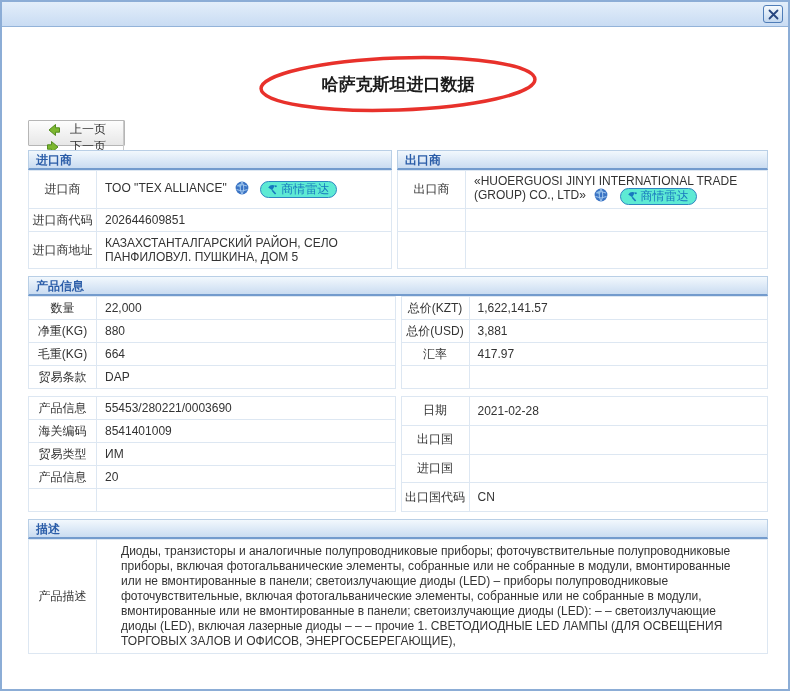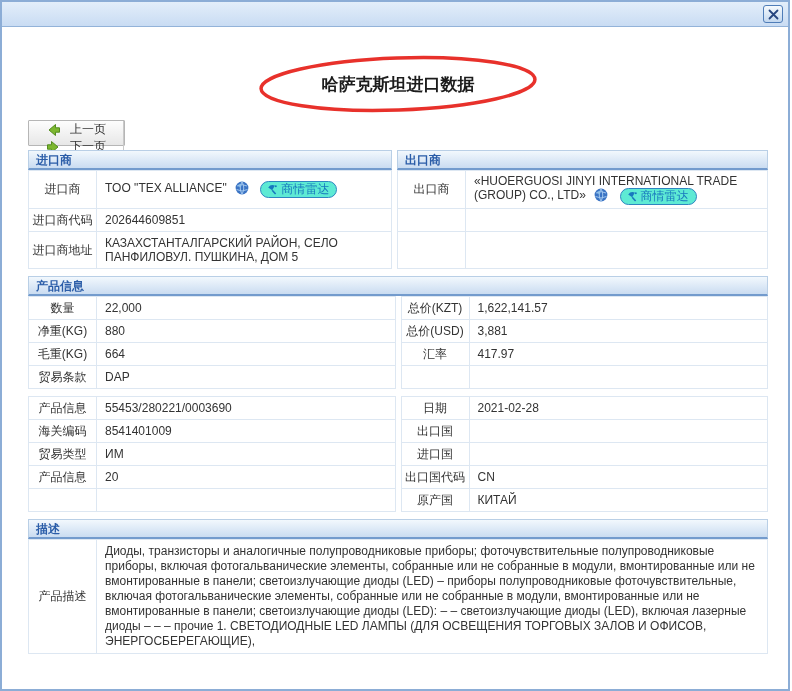--- a/index.html
+++ b/index.html
@@ -35,21 +35,21 @@
     background:linear-gradient(#f2f8fd,#cadcf1);
     border:1px solid #b9cfe6; border-bottom:2px solid #739bcd; }
   .split { display:flex; gap:5px; }
   .half-l { width:366px; } .half-r { width:373px; }
   .tbl { width:100%; border-collapse:collapse; table-layout:fixed;
     border:1px solid #b7cce2; background:#fff; }
   .tbl td { border:1px solid #dde7f2; padding:2px 8px; overflow:hidden; }
   td.lbl { width:68px; text-align:center; padding:2px 3px; }
   td.val { text-align:left; }
   tr.h23 td { height:23px; } tr.h38 td { height:38px; } tr.h37 td { height:37px; }
-  .desc-tbl td.val { padding:4px 8px; line-height:15px;margin-top:32px; }
+  .desc-tbl td.val { padding:4px 24px; line-height:15px;margin-top:32px; }
   .desc-row td { height:105px; vertical-align:middle; }
   .globe { vertical-align:-3px; margin-left:5px; cursor:pointer; }
   .radar-badge { display:inline-flex; align-items:center; gap:3px;
     border:1px solid #2e86c1; border-radius:9px; padding:0 7px 0 5px;
     height:17px; color:#1878be; margin-left:8px; cursor:pointer;
     vertical-align:-4px; background:#5eead4; white-space:nowrap; }
   .icon { display:inline-flex; }
 </style>
 </head>
 <body>
@@ -279,24 +279,20 @@
             <td class="val"></td>
           </tr>
           <tr class="h23">
             <td class="lbl">进口国</td>
             <td class="val"></td>
           </tr>
           <tr class="h23">
             <td class="lbl">出口国代码</td>
             <td class="val">CN</td>
           </tr>
-          <tr class="h23">
-            <td class="lbl">原产国</td>
-            <td class="val">КИТАЙ</td>
-          </tr>
         </tbody>
           </table>
       </div>
     </div>
 
     
     <div class="section">
       <div class="sec-header">描述</div>
       <table class="tbl desc-tbl">
         <tbody>

